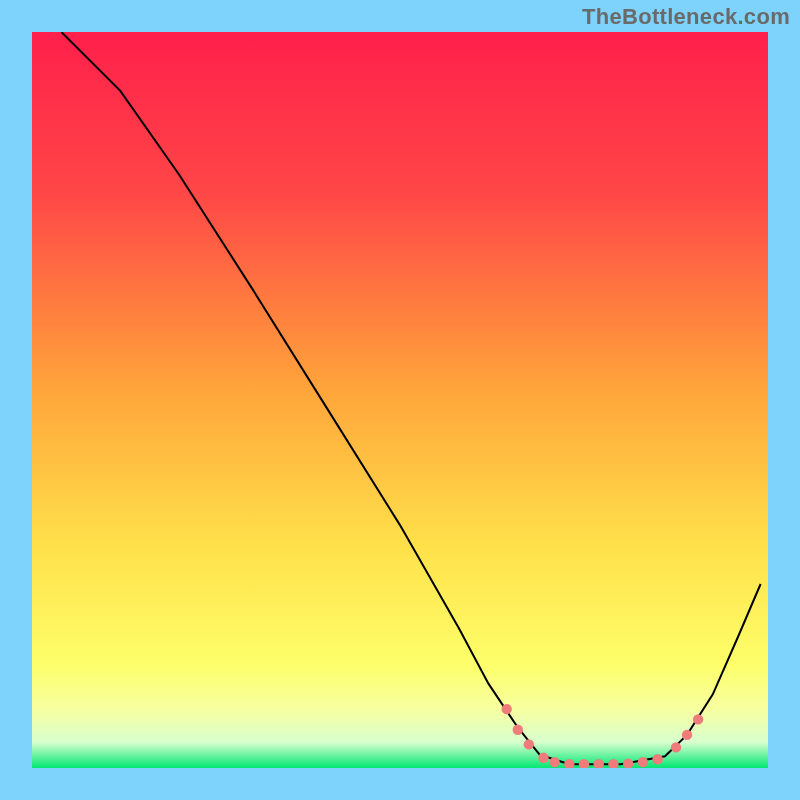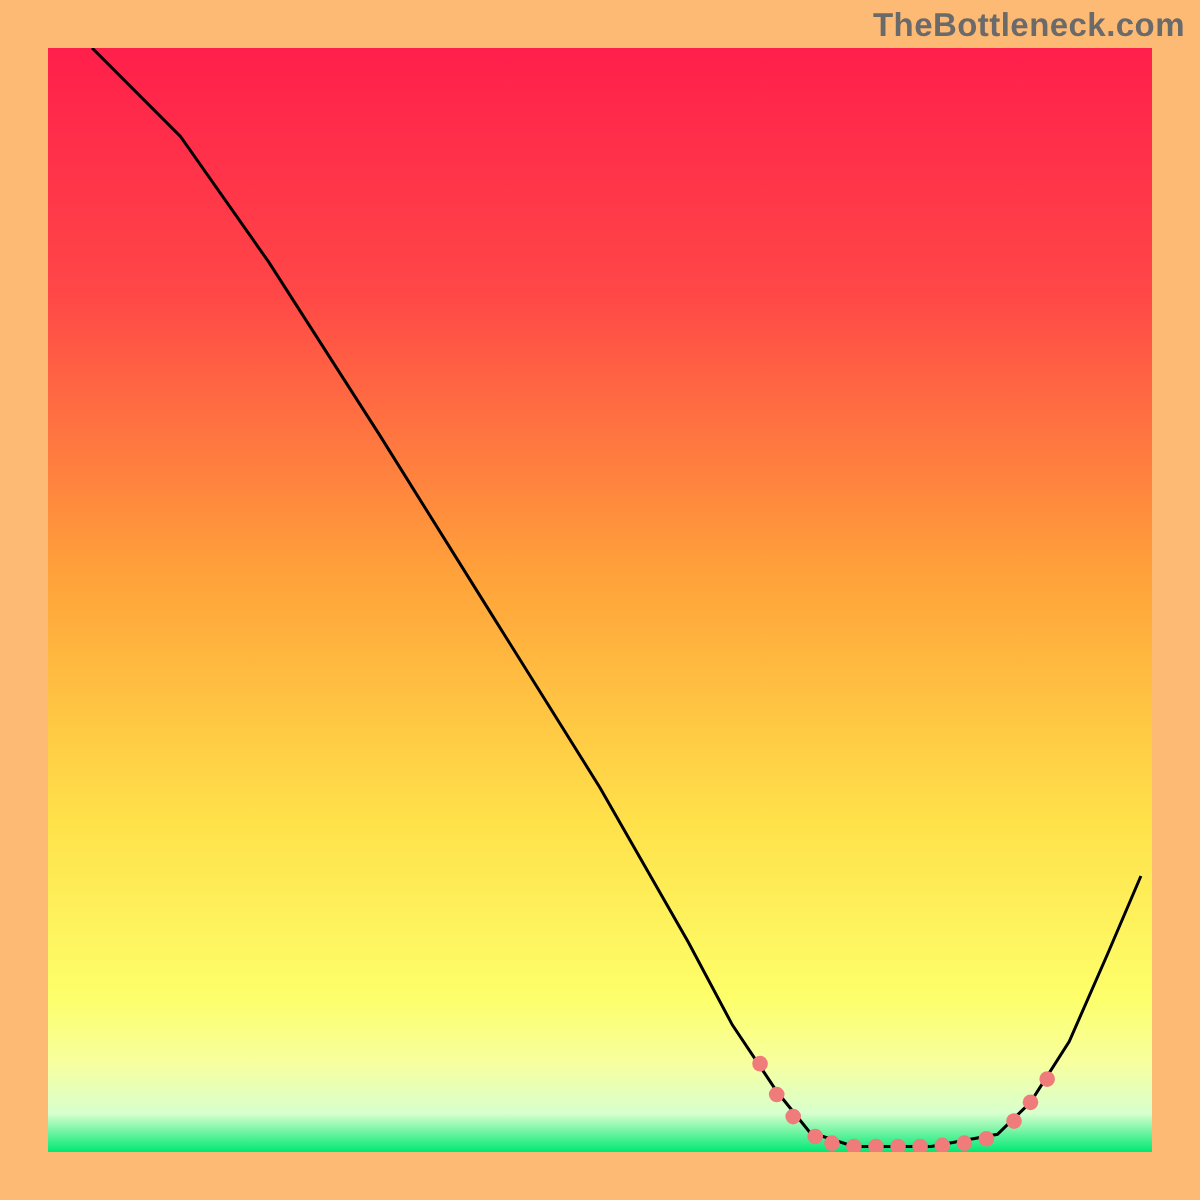--- a/index.html
+++ b/index.html
@@ -9,21 +9,21 @@
     height: 800px;
     background: #000;
     overflow: hidden;
   }
   .frame {
     position: absolute;
     left: 0;
     top: 0;
     width: 800px;
     height: 800px;
-    background: #fdba74;
+    background: #7dd3fc;
   }
   .watermark {
     position: absolute;
     top: 4px;
     right: 10px;
     font-family: Arial, Helvetica, sans-serif;
     font-size: 22px;
     font-weight: 600;
     color: #6a6a6a;
     letter-spacing: 0.3px;

